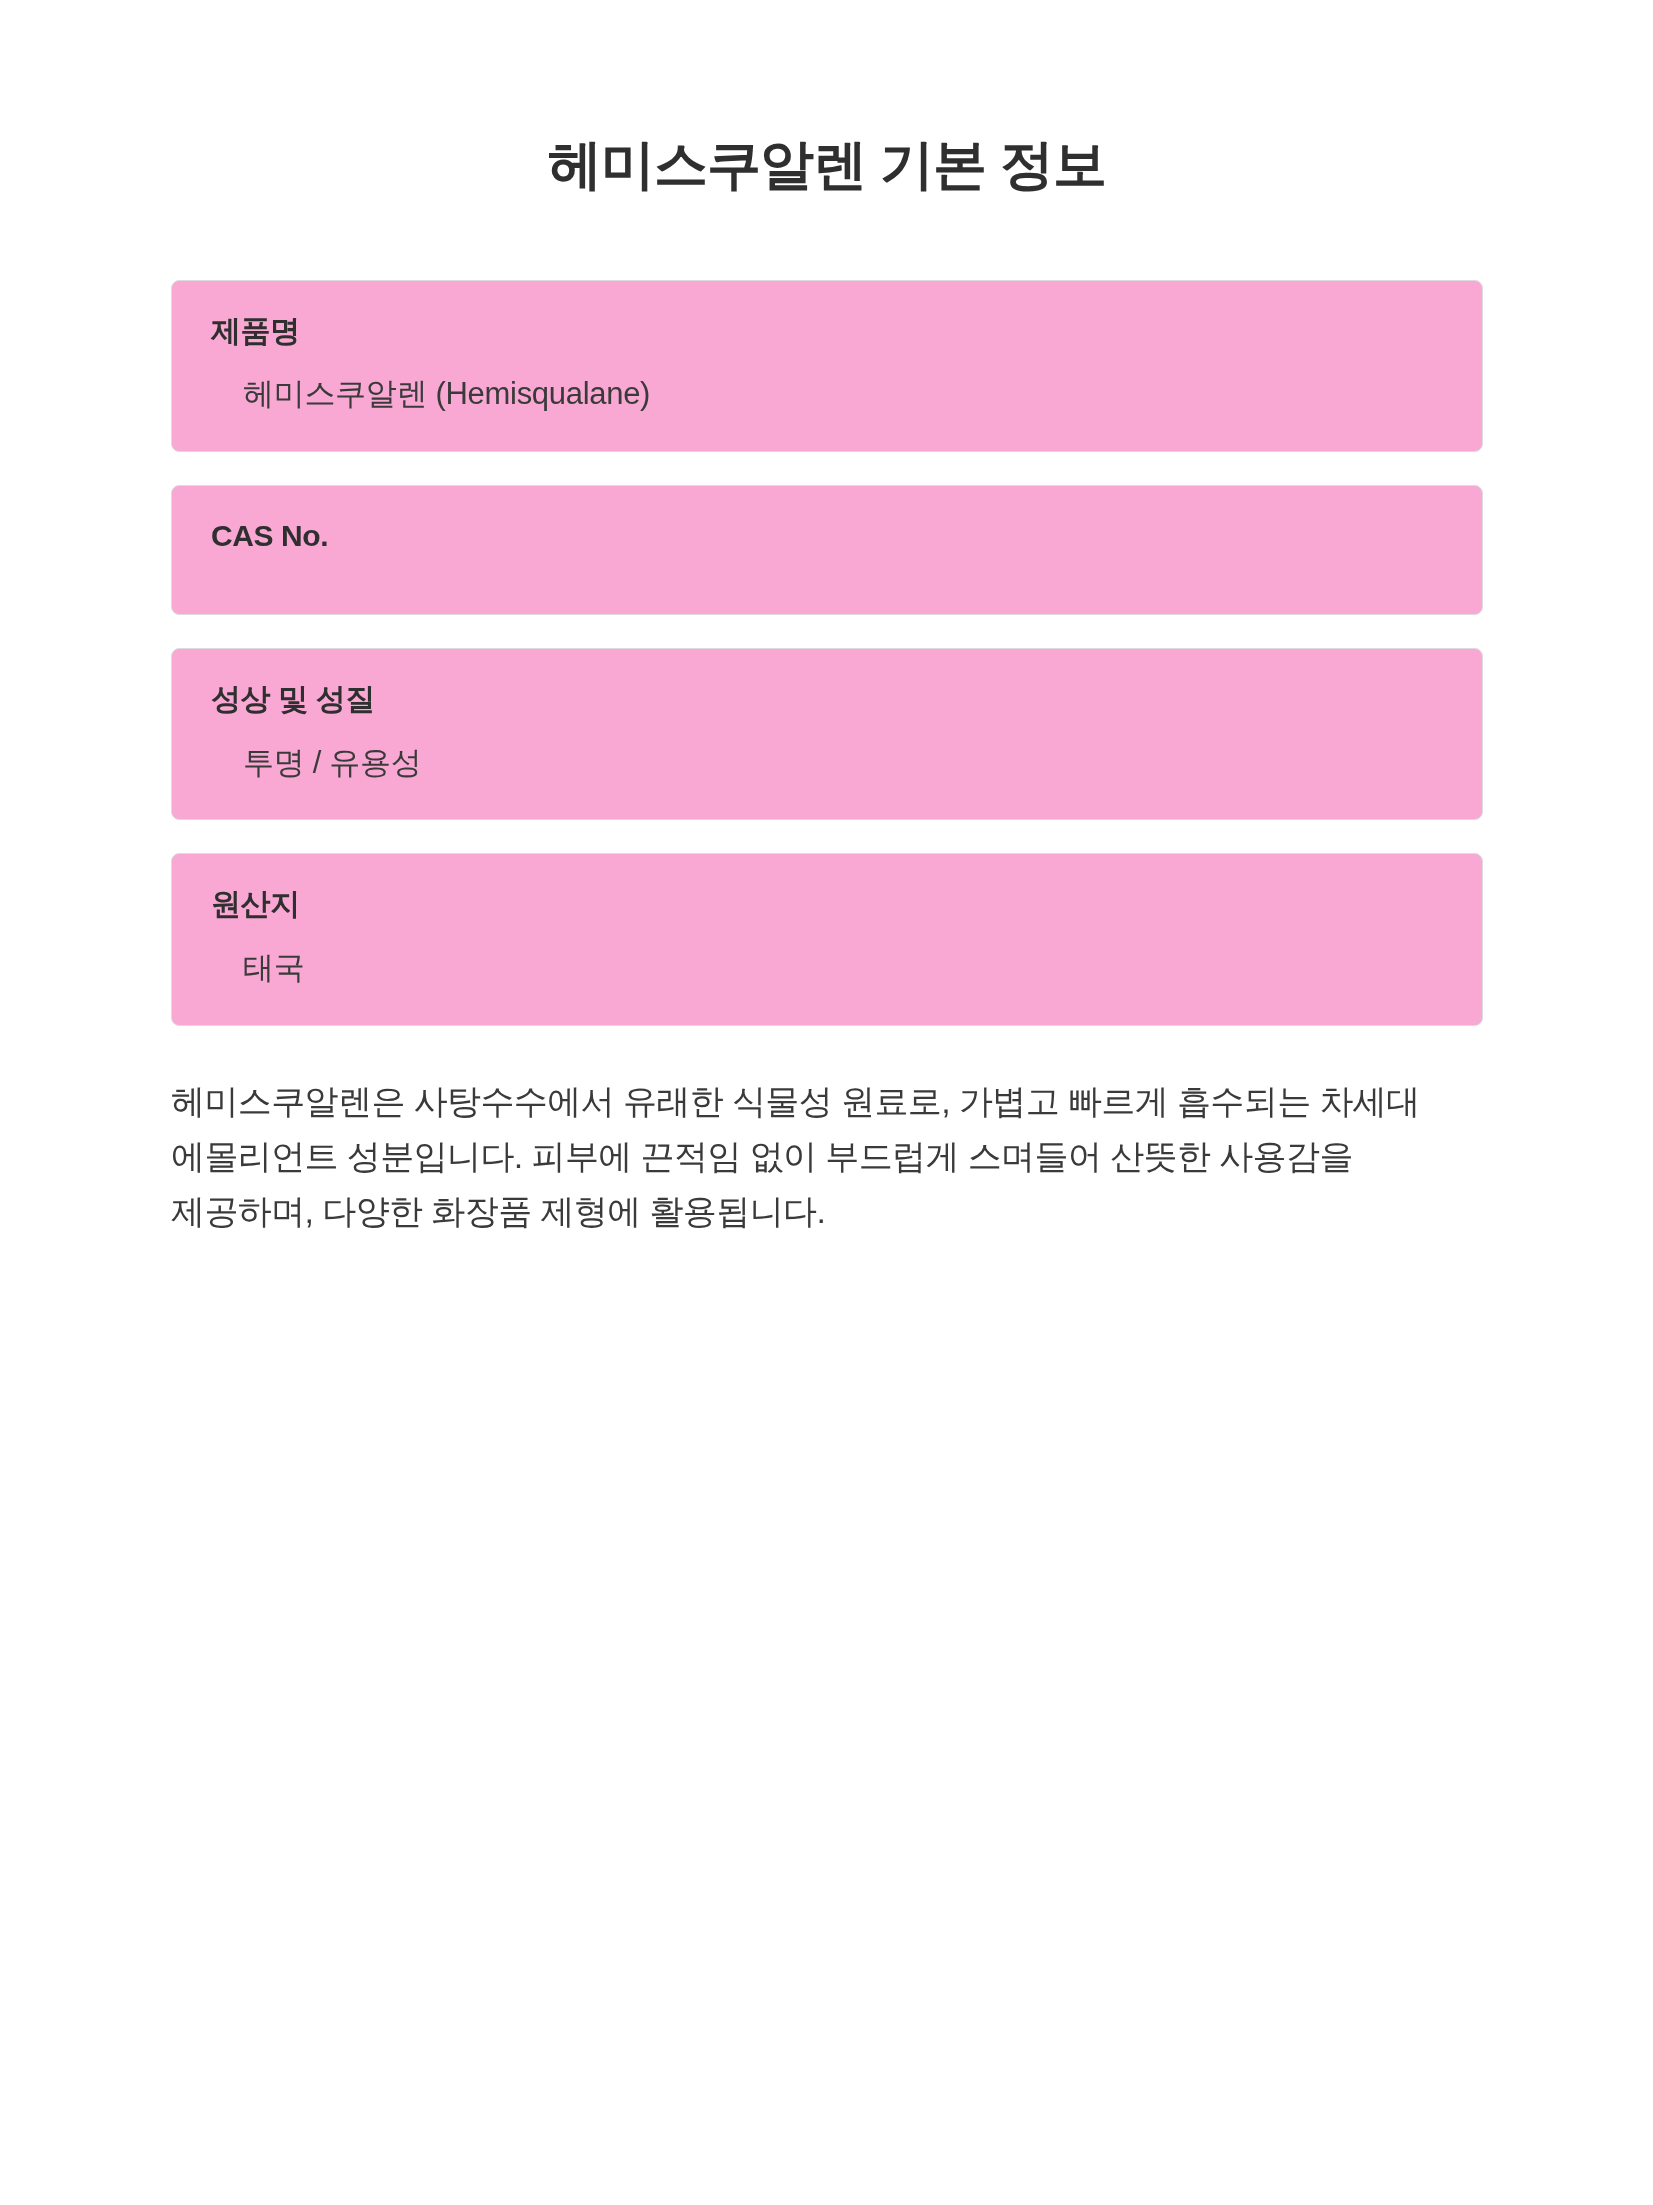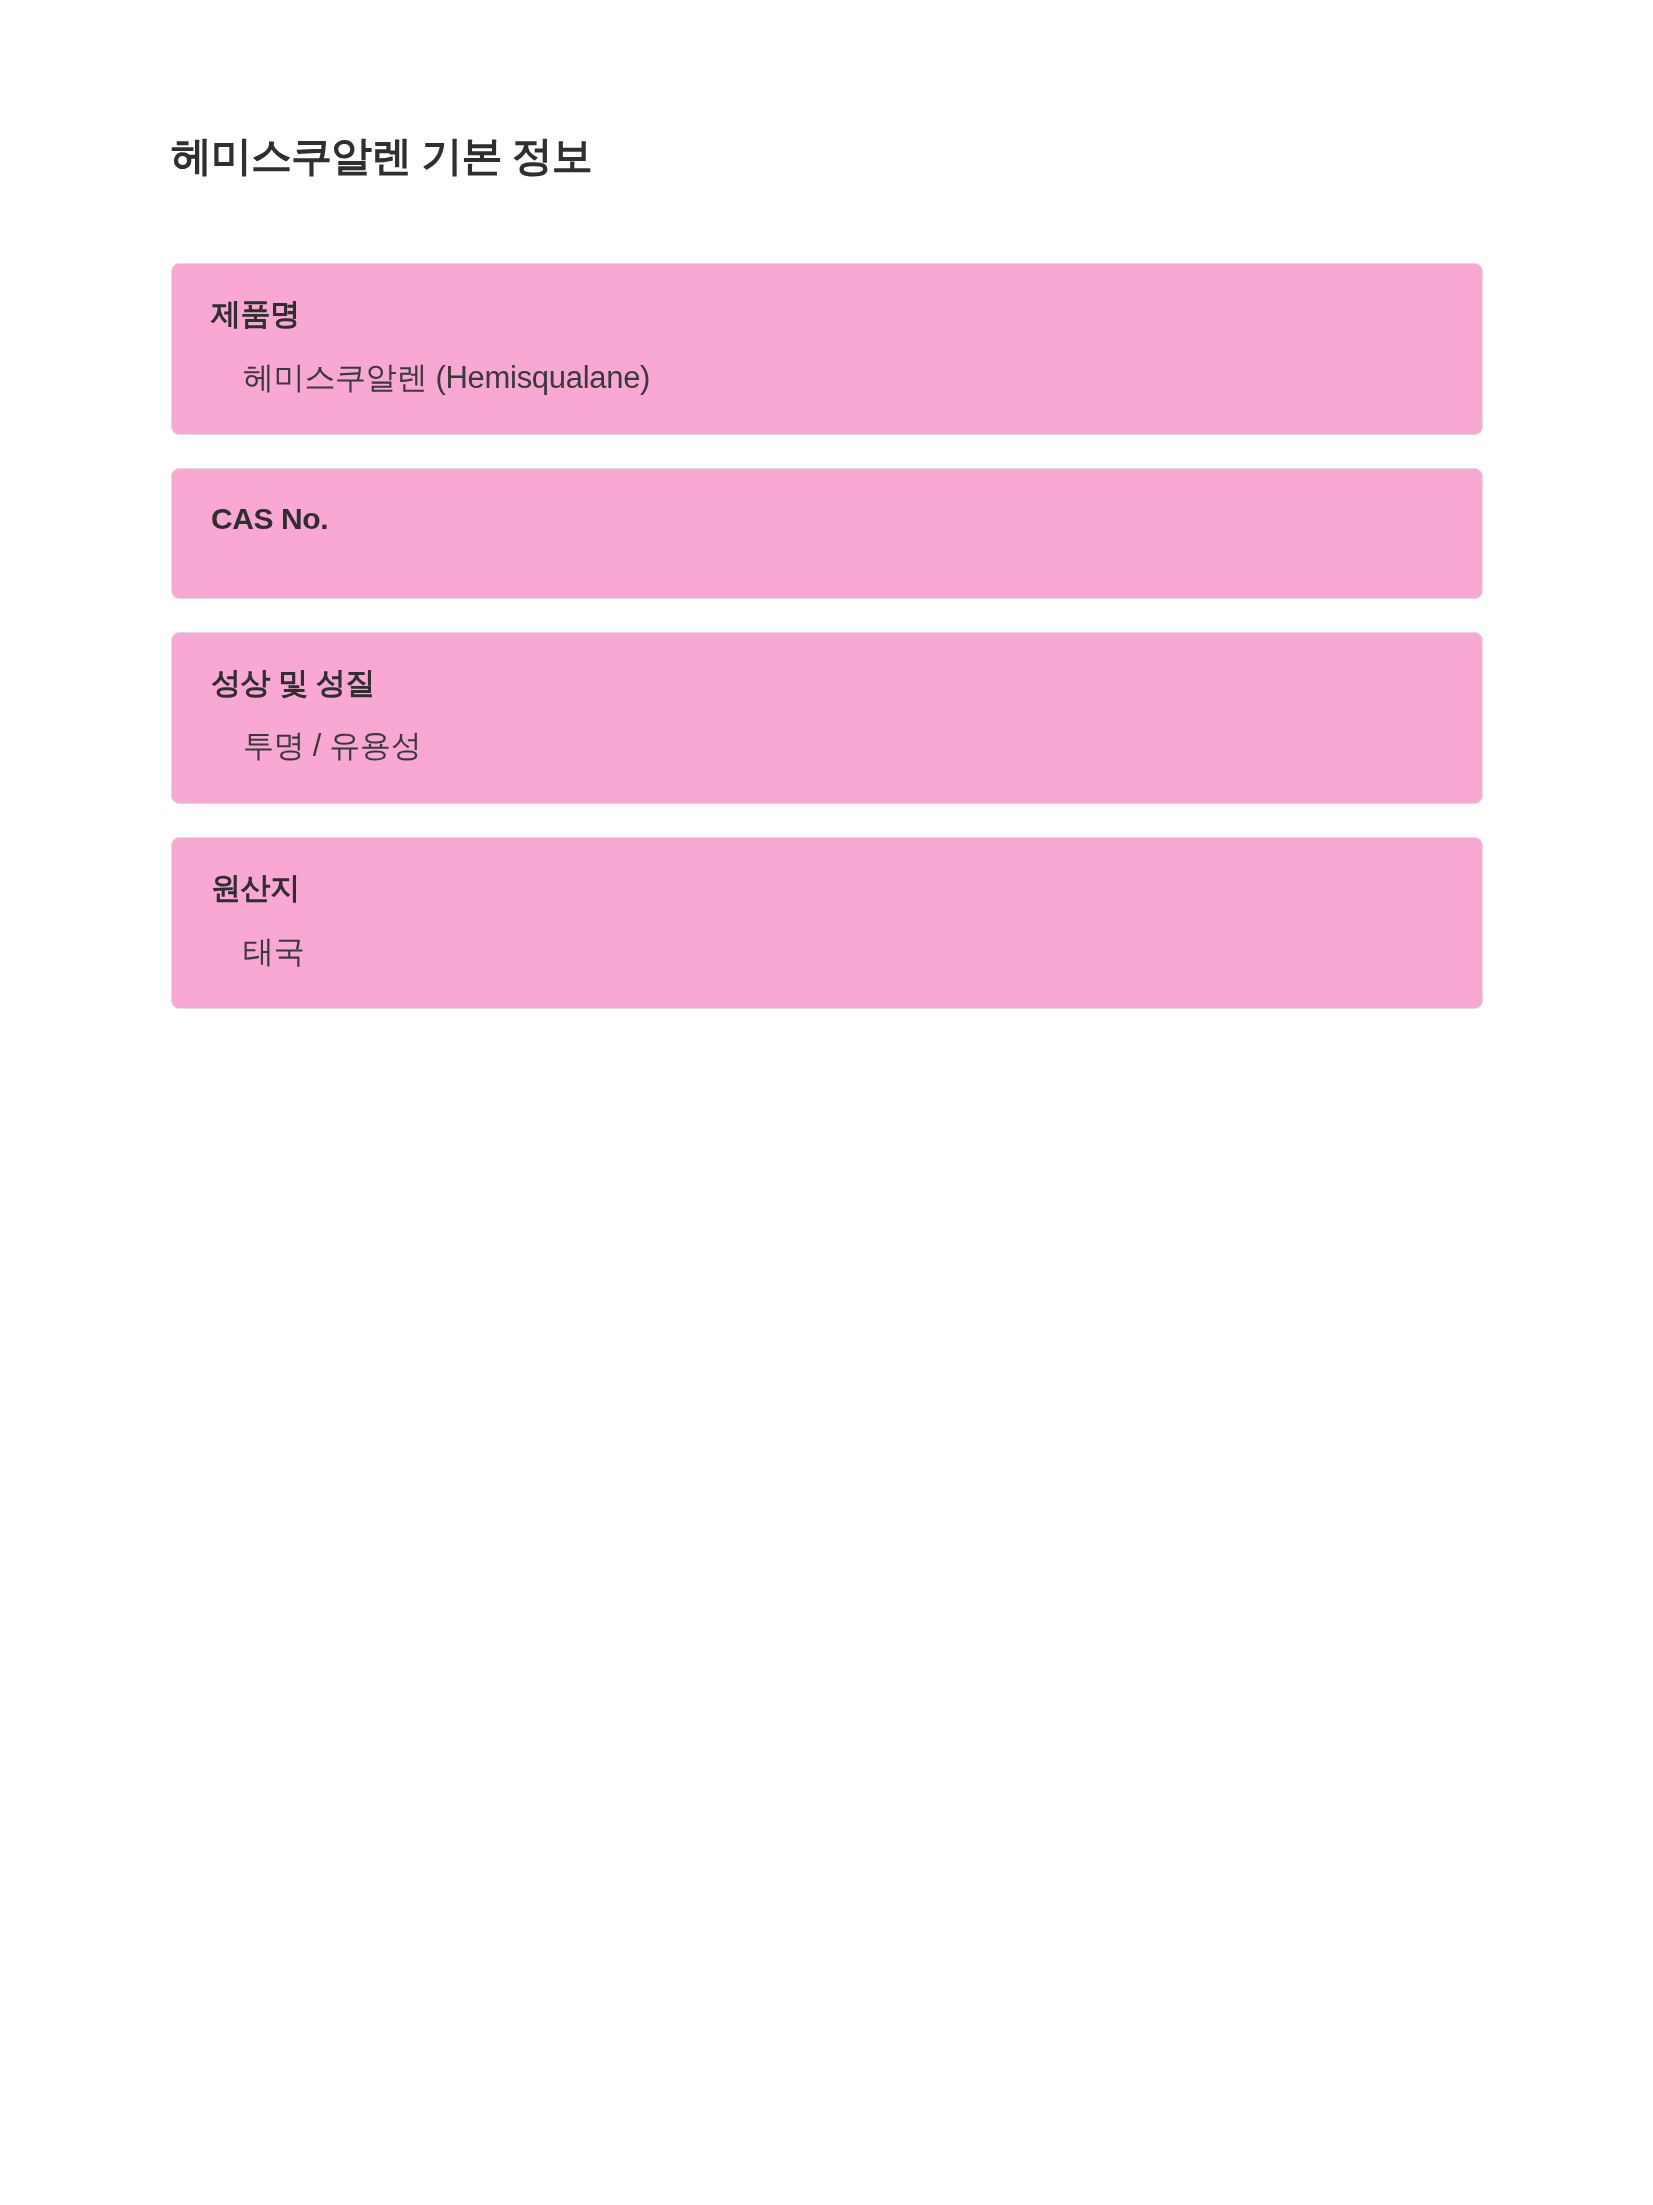--- a/index.html
+++ b/index.html
@@ -15,26 +15,27 @@
     -webkit-font-smoothing: antialiased;
   }
   .page {
     width: 1654px;
     min-height: 2205px;
     box-sizing: border-box;
     padding: 131px 171px 83px 171px;
     background: #ffffff;
   }
   .page-title {
-    font-size: 41px;
+    font-size: 54px;
     font-weight: 700;
     line-height: 1.25;
     letter-spacing: -1px;
     color: #2f2f2f;
     margin: 0 0 81px 0;
+    text-align: center;
   }
   .info-card {
     box-sizing: border-box;
     border: 1.4px solid #dcdcdc;
     border-radius: 8.3px;
     padding: 30px 39px 36px 39px;
     margin-bottom: 33px;
     background: #f9a8d4;
   }
   .info-card .card-label {
@@ -83,15 +84,16 @@
   <div class="info-card">
     <div class="card-label">성상 및 성질</div>
     <div class="card-value">투명 / 유용성</div>
   </div>
 
   <div class="info-card">
     <div class="card-label">원산지</div>
     <div class="card-value">태국</div>
   </div>
 
+  <p class="description">헤미스쿠알렌은 사탕수수에서 유래한 식물성 원료로, 가볍고 빠르게 흡수되는 차세대 에몰리언트 성분입니다. 피부에 끈적임 없이 부드럽게 스며들어 산뜻한 사용감을 제공하며, 다양한 화장품 제형에 활용됩니다.</p>
 
 </div>
 
 
 </body></html>

